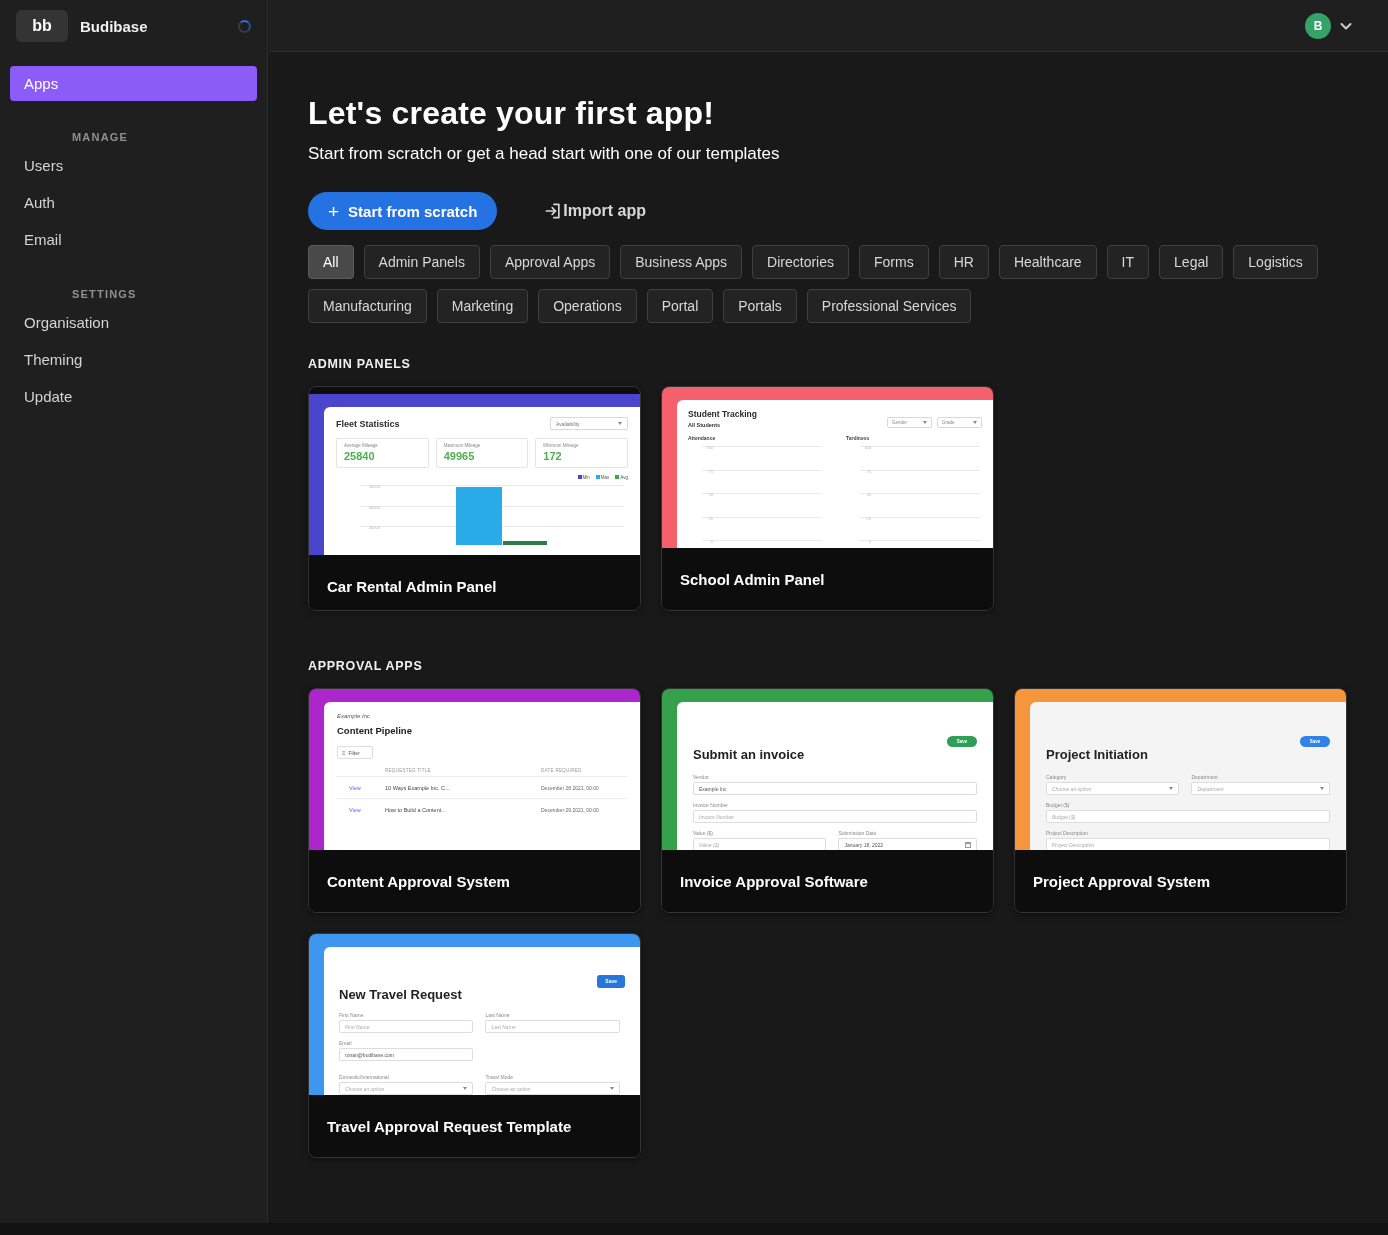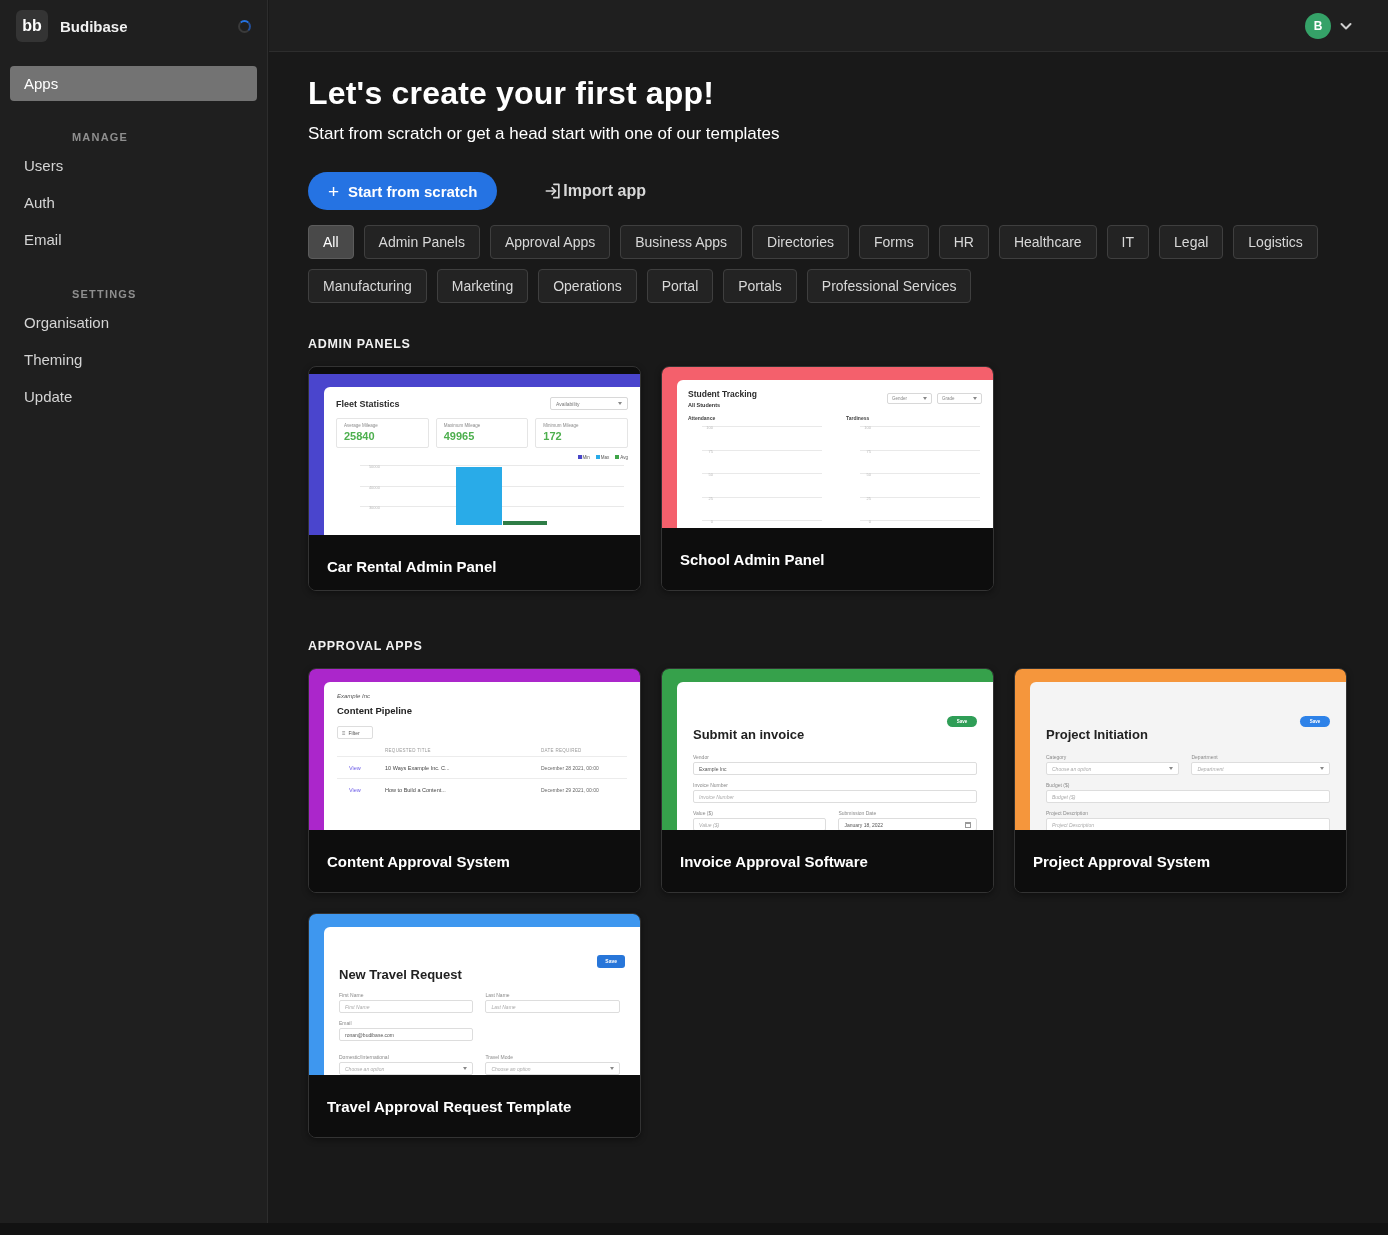--- a/index.html
+++ b/index.html
@@ -2,33 +2,33 @@
 <html><head>
 <meta charset="utf-8">
 <style>
   * { margin:0; padding:0; box-sizing:border-box; }
   html,body { width:1388px; height:1235px; overflow:hidden; }
   body { position:relative; background:#191919; font-family:"Liberation Sans", sans-serif; }
 
   
   .sidebar { position:absolute; left:0; top:0; width:268px; height:100%; background:#1f1f1f; border-right:1px solid #2d2d2d; }
   .logo-row { display:flex; align-items:center; gap:12px; height:52px; padding:0 16px; }
-  .logo { width:32px; height:32px; background:#343434; border-radius:6px; color:#fff; font-weight:700; font-size:16px; display:flex; align-items:center; justify-content:center; }
+  .logo { width:52px; height:32px; background:#343434; border-radius:6px; color:#fff; font-weight:700; font-size:16px; display:flex; align-items:center; justify-content:center; }
   .brand { color:#f0f0f0; font-weight:700; font-size:15px; flex:1; }
   .spinner { width:13px; height:13px; border-radius:50%; border:2px solid #3a3a3a; border-top-color:#2573e3; border-right-color:#24509a; }
-  .nav-apps { margin:14px 10px 1px; background:#737373; border-radius:4px; padding:9px 14px; color:#fff; font-size:15px; cursor:pointer; }
+  .nav-apps { margin:14px 10px 1px; background:#8b5cf6; border-radius:4px; padding:9px 14px; color:#fff; font-size:15px; cursor:pointer; }
   .nav-section-title { margin:30px 0 4px 24px; color:#8f8f8f; font-size:11px; font-weight:700; letter-spacing:1.2px;padding-left:48px; }
   .nav-link { padding:10px 24px; color:#d4d4d4; font-size:15px; cursor:pointer; }
 
   
   .topbar { position:absolute; left:269px; top:0; right:0; height:52px; background:#1f1f1f; border-bottom:1px solid #2d2d2d; display:flex; align-items:center; justify-content:flex-end; gap:7px; padding-right:34px; }
   .avatar { width:26px; height:26px; border-radius:50%; background:#35a268; color:#fff; font-weight:700; font-size:12px; display:flex; align-items:center; justify-content:center; cursor:pointer; }
 
   
-  .main { position:absolute; left:269px; top:53px; right:0; bottom:0; padding:22px 36px 20px 39px; overflow:hidden; }
+  .main { position:absolute; left:269px; top:53px; right:0; bottom:0; padding:42px 36px 20px 39px; overflow:hidden; }
   .hero-title { color:#fff; font-size:32px; font-weight:700; letter-spacing:.2px; }
   .hero-sub { color:#ffffff; font-size:17px; margin-top:12px; }
   .actions { display:flex; align-items:center; gap:46px; margin-top:28px; }
   .btn-primary { display:flex; align-items:center; gap:9px; height:38px; padding:0 20px; background:#2573e3; border-radius:19px; color:#fff; font-weight:700; font-size:15px; cursor:pointer; }
   .plus { font-size:19px; font-weight:400; line-height:1; }
   .btn-import { display:flex; align-items:center; gap:0; color:#d8d8d8; font-weight:700; font-size:16px; cursor:pointer; }
   .tpl-heading { margin-top:38px; color:#fff; font-size:19px; font-weight:700; }
   .chips { margin-top:15px; display:flex; flex-wrap:wrap; gap:10px; }
   .chip { height:34px; display:flex; align-items:center; padding:0 14px; border:1px solid #3f3f3f; border-radius:4px; background:#232323; color:#d8d8d8; font-size:14px; cursor:pointer; white-space:nowrap; }
   .chip.selected { background:#494949; border-color:#5c5c5c; color:#fff; }
@@ -65,21 +65,21 @@
   .sq-min { background:#4846c8; } .sq-max { background:#29abe8; } .sq-avg { background:#3fa548; }
   .fp-chart { position:relative; height:60px; margin-top:3px; }
   .grid { position:absolute; left:24px; right:4px; border-top:1px solid #e9e9e9; }
   .gtick { position:absolute; left:0; width:20px; text-align:right; font-size:4px; color:#bbb; transform:translateY(-2px); }
   .fbar { position:absolute; bottom:-2px; }
   .fbar-max { left:41%; width:46px; background:#29abe8; }
   .fbar-avg { left:calc(41% + 47px); width:44px; background:#2e7d46; }
 
   
   .sp { padding:9px 11px 0; }
-  .sp-head { display:flex; justify-content:space-between; align-items:center; }
+  .sp-head { display:flex; justify-content:space-between; align-items:flex-end; }
   .sp-title { font-size:8.5px; font-weight:700; color:#2d2d2d; }
   .sp-selects { display:flex; gap:5px; }
   .sp-select { width:45px; height:11px; border:1px solid #d8d8d8; border-radius:2px; display:flex; align-items:center; justify-content:space-between; padding:0 4px; font-size:4.5px; color:#888; }
   .sp-sub { font-size:5.5px; font-weight:700; color:#333; margin-top:3px; }
   .sp-charts { display:flex; gap:22px; margin-top:7px; }
   .sp-chart { flex:1; }
   .sp-ct { font-size:5px; font-weight:700; color:#444; }
   .sp-plot { position:relative; height:94px; margin-top:5px; }
   .sp-grid { position:absolute; left:14px; right:2px; border-top:1px solid #e9e9e9; }
   .sp-tick { position:absolute; left:0; width:11px; text-align:right; font-size:4px; color:#bbb; transform:translateY(-2px); }

